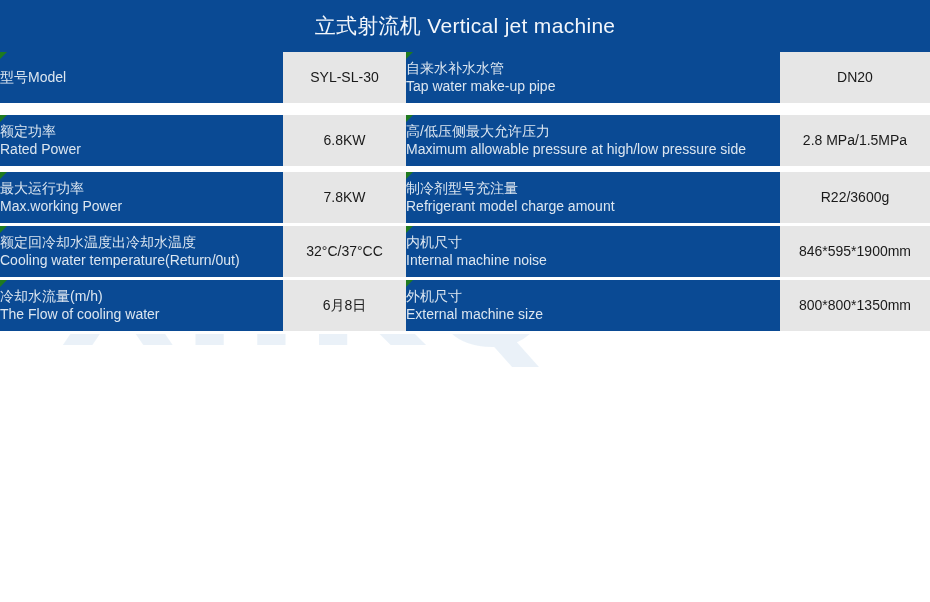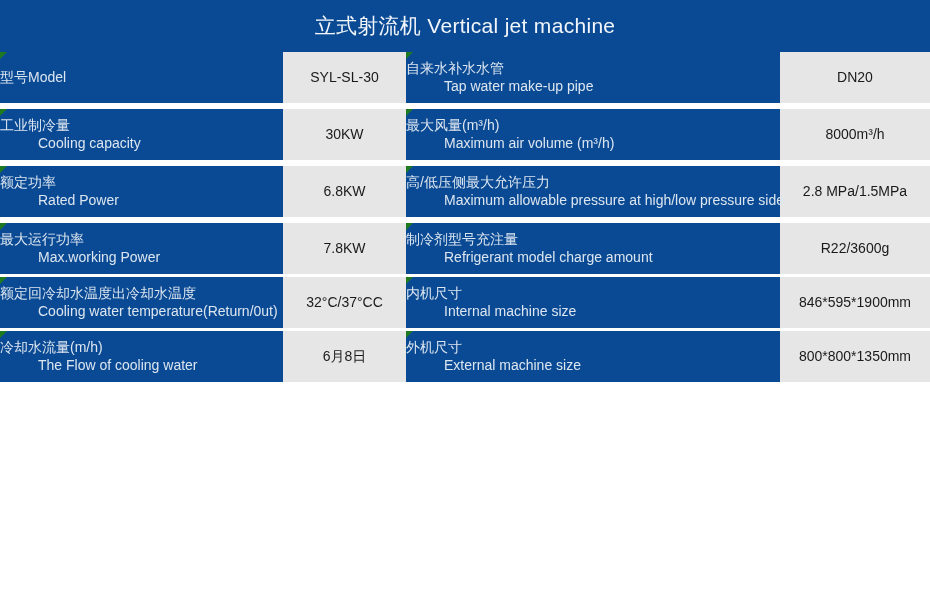--- a/index.html
+++ b/index.html
@@ -82,21 +82,21 @@
     position: relative;
     background: #0a4a94;
     color: #dce6f0;
     height: 51px;
     padding: 5px 4px 5px 10px;
     line-height: 1.28;
     font-size: 14px;
     overflow: visible;
   }
   .cell-label .cn { display: block; white-space: nowrap; }
-  .cell-label .en { display: block; white-space: nowrap; margin-left: 38px; }
+  .cell-label .en { display: block; white-space: nowrap; }
 
   
   .cell-label.overflow .en {
     position: relative;
     left: -10px;
     white-space: normal;
     width: 420px;
   }
 
   
@@ -167,35 +167,20 @@
             <span class="en">Tap water make-up pipe</span>
           </td>
           <td class="cell-value">DN20</td>
         </tr>
         <tr class="row-spacer">
           <td colspan="5"></td>
         </tr>
         <tr class="row-spacer">
           <td colspan="5"></td>
         </tr>
-        <tr>
-          <td class="cell-label">
-            <span class="comment-marker"></span>
-            <span class="cn">工业制冷量</span>
-            <span class="en">Cooling capacity</span>
-          </td>
-          <td class="cell-value">30KW</td>
-          <td class="gutter"></td>
-          <td class="cell-label">
-            <span class="comment-marker"></span>
-            <span class="cn">最大风量(m³/h)</span>
-            <span class="en">Maximum air volume (m³/h)</span>
-          </td>
-          <td class="cell-value">8000m³/h</td>
-        </tr>
         <tr class="row-spacer">
           <td colspan="5"></td>
         </tr>
         <tr class="row-spacer">
           <td colspan="5"></td>
         </tr>
         <tr>
           <td class="cell-label">
             <span class="comment-marker"></span>
             <span class="cn">额定功率</span>
@@ -238,21 +223,21 @@
           <td class="cell-label">
             <span class="comment-marker"></span>
             <span class="cn">额定回冷却水温度出冷却水温度</span>
             <span class="en">Cooling water temperature(Return/0ut)</span>
           </td>
           <td class="cell-value">32°C/37°CC</td>
           <td class="gutter"></td>
           <td class="cell-label">
             <span class="comment-marker"></span>
             <span class="cn">内机尺寸</span>
-            <span class="en">Internal machine size</span>
+            <span class="en">Internal machine noise</span>
           </td>
           <td class="cell-value">846*595*1900mm</td>
         </tr>
         <tr class="row-spacer">
           <td colspan="5"></td>
         </tr>
         <tr>
           <td class="cell-label">
             <span class="comment-marker"></span>
             <span class="cn">冷却水流量(m/h)</span>

